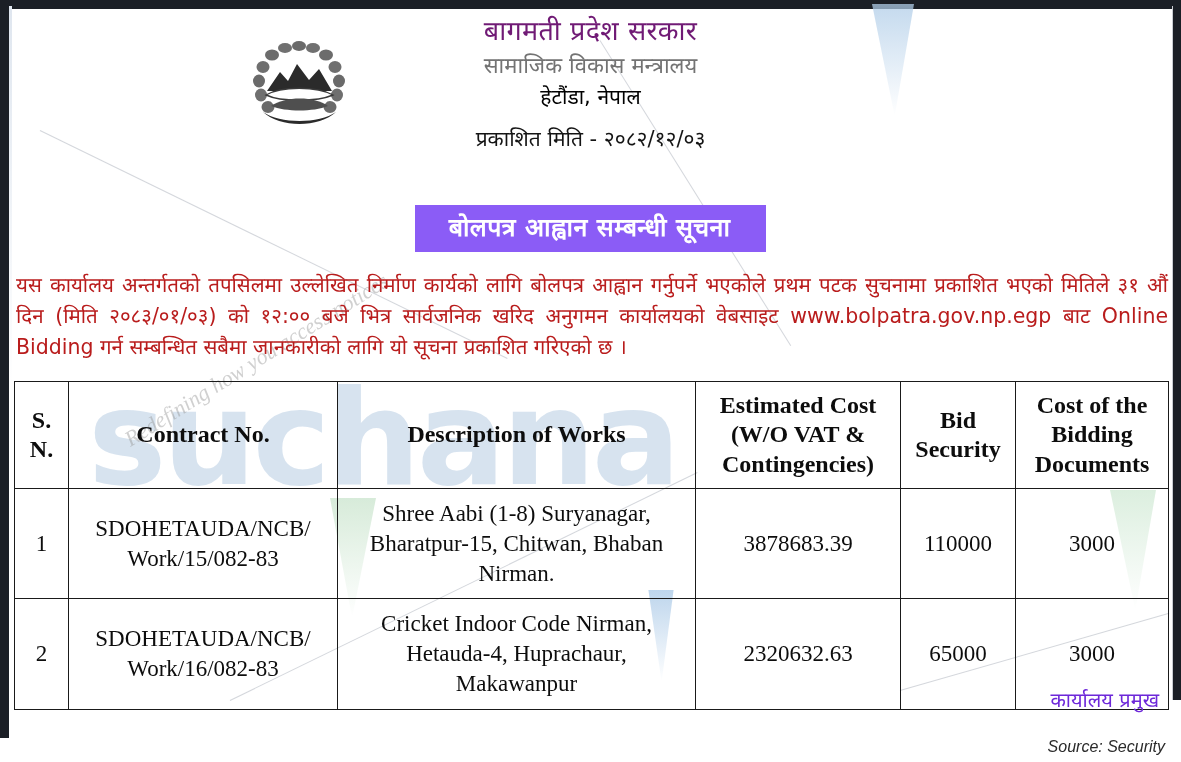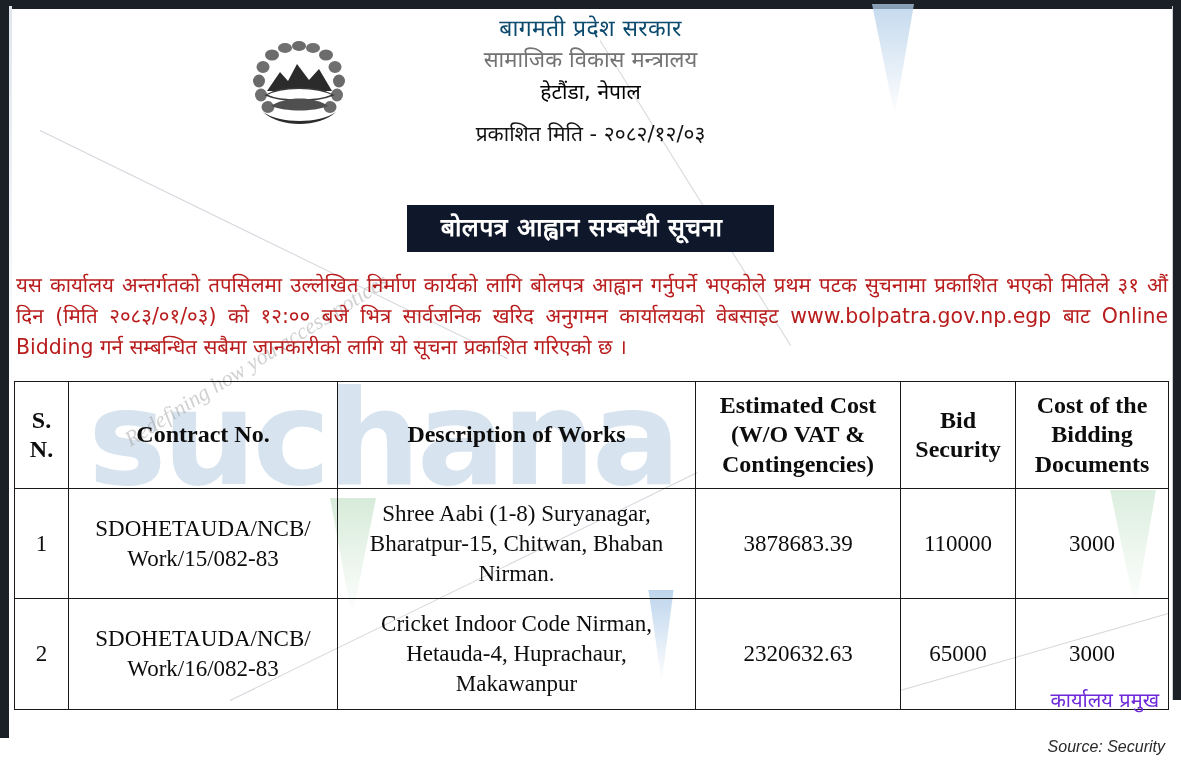--- a/index.html
+++ b/index.html
@@ -124,24 +124,24 @@
   
   .header-block {
     position: absolute;
     left: 0;
     top: 14px;
     width: 1181px;
     text-align: center;
   }
   .line-gov {
     font-family: "DejaVu Sans", sans-serif;
-    font-size: 23px;
+    font-size: 27px;
     letter-spacing: 0.3px;
     line-height: 1.28;
-    color: #0c4a6e;
+    color: #701a75;
   }
   .line-ministry {
     font-family: "DejaVu Sans", sans-serif;
     font-size: 22px;
     line-height: 1.3;
     margin-top: 3px;
     color: #737373;
   }
   .line-office {
     font-family: "DejaVu Sans", sans-serif;
@@ -179,26 +179,26 @@
   
   .banner-wrap {
     position: absolute;
     left: 0;
     top: 205px;
     width: 1181px;
     text-align: center;
   }
   .banner {
     display: inline-block;
-    background: #0f172a;
+    background: #8b5cf6;
     color: #ffffff;
     font-family: "DejaVu Sans", sans-serif;
     font-size: 25px;
     font-weight: 700;
-    padding: 7px 52px 9px 34px;
+    padding: 7px 36px 9px 34px;
     letter-spacing: 0.4px;
     line-height: 1.25;
   }
 
   
   .para {
     position: absolute;
     left: 16px;
     top: 270px;
     width: 1152px;

